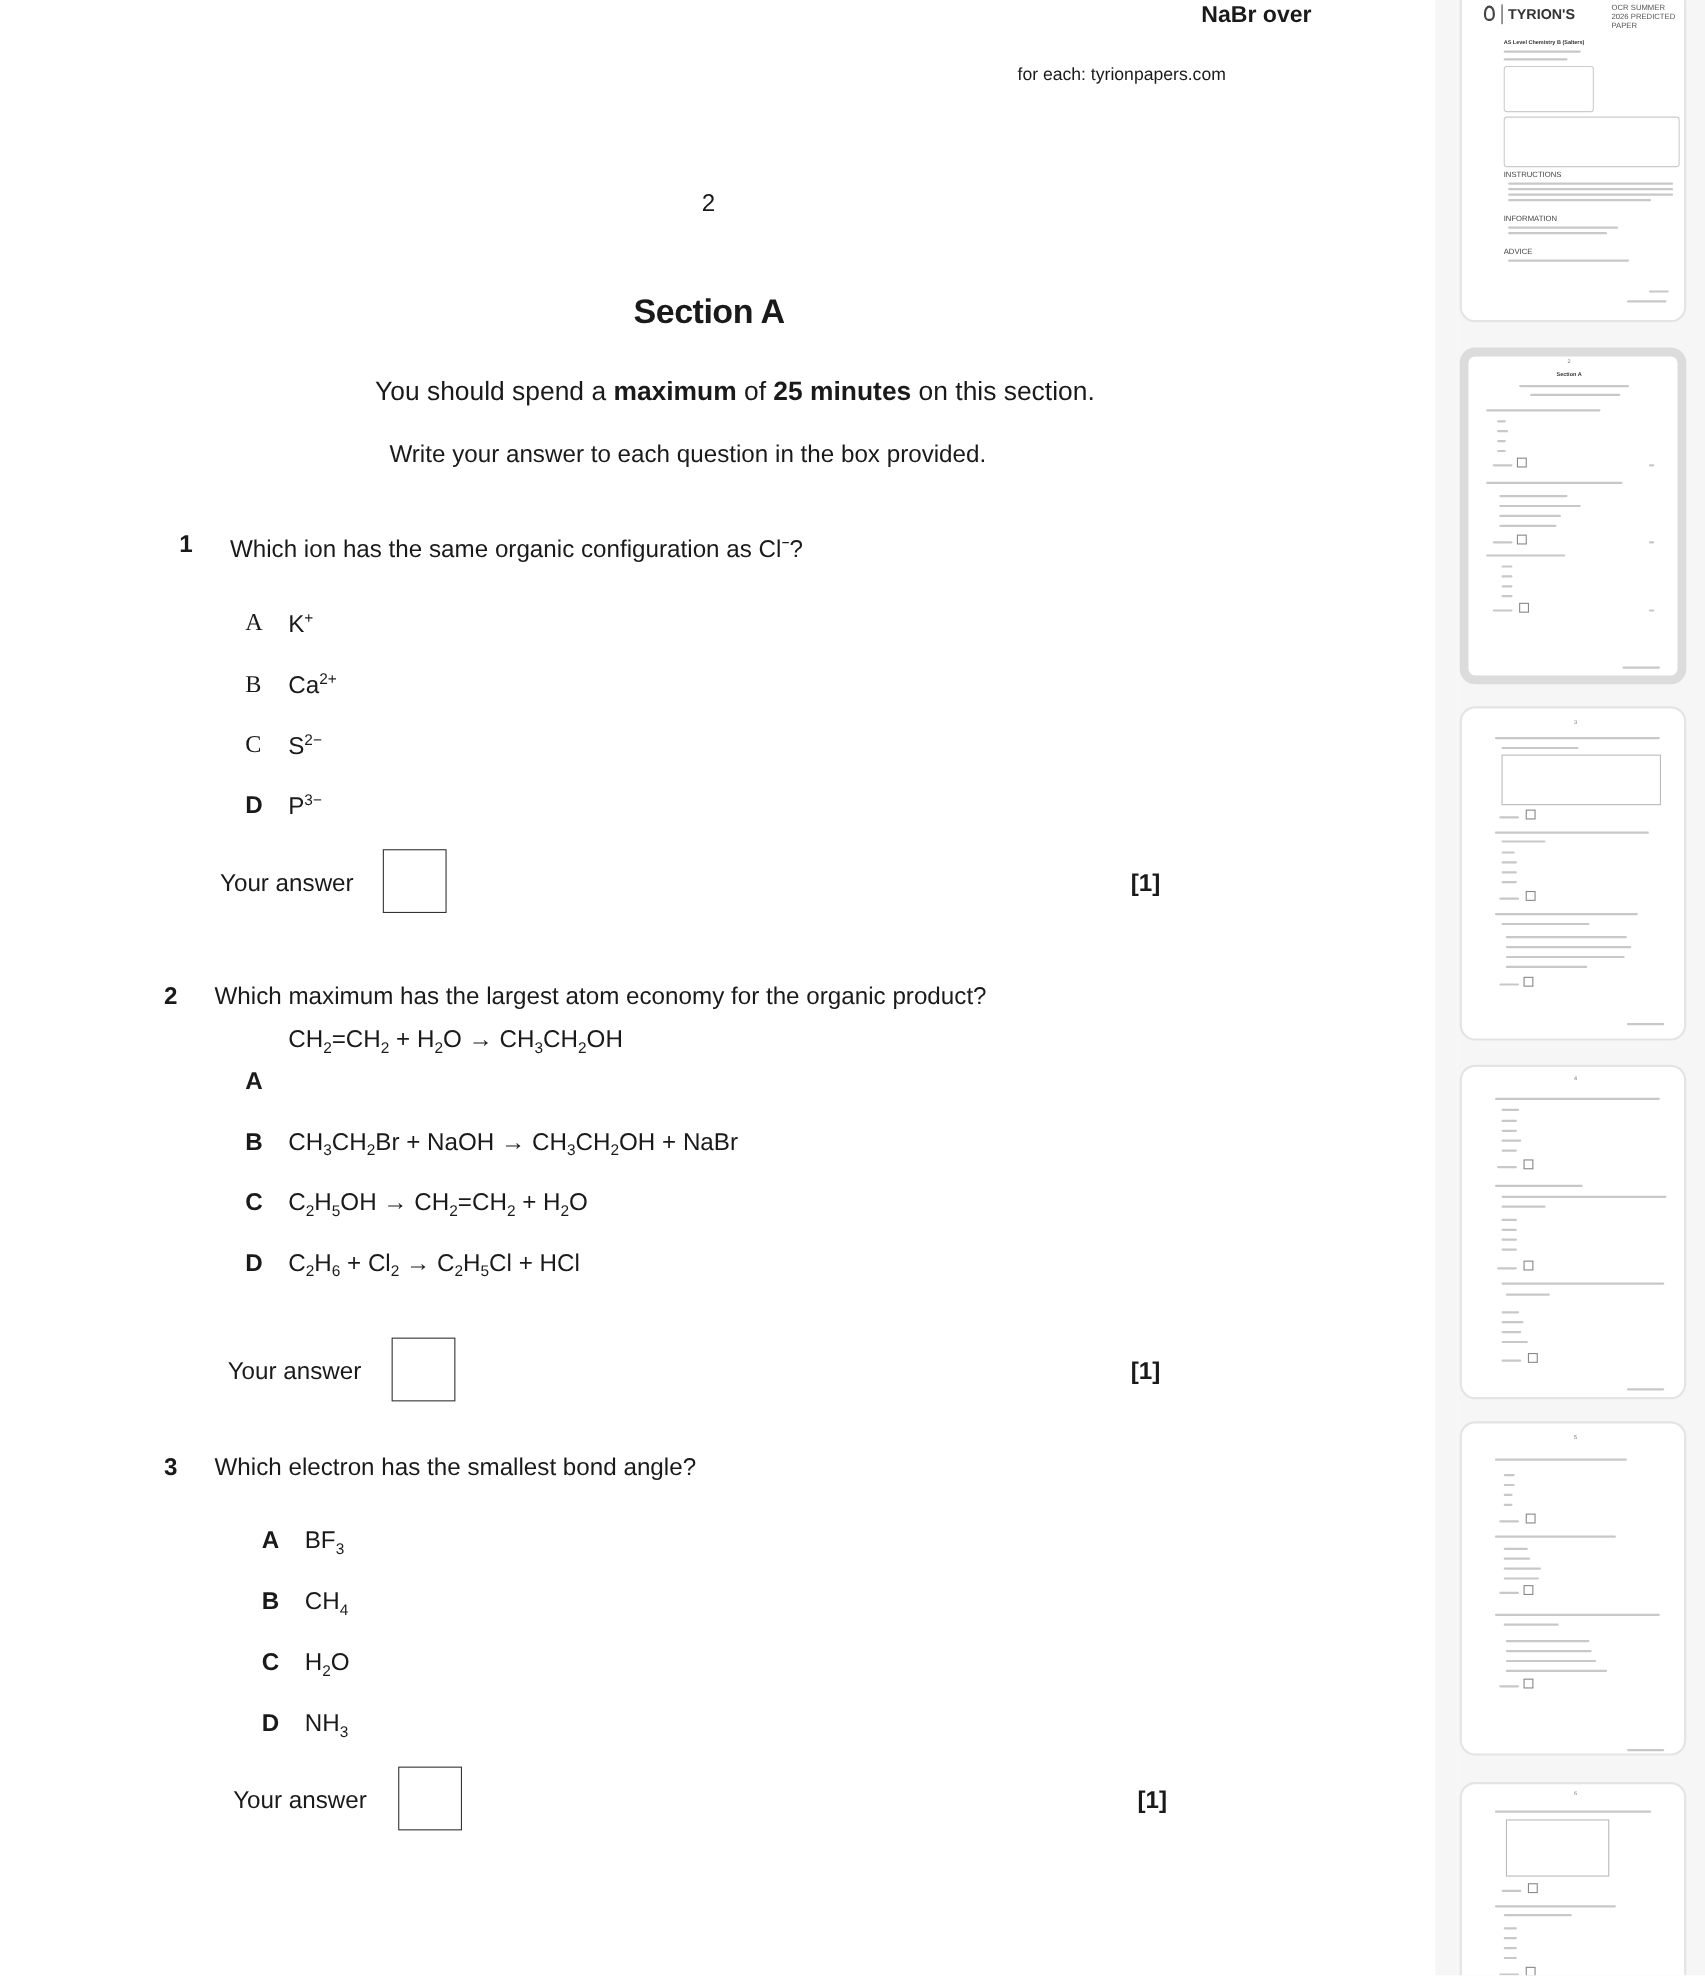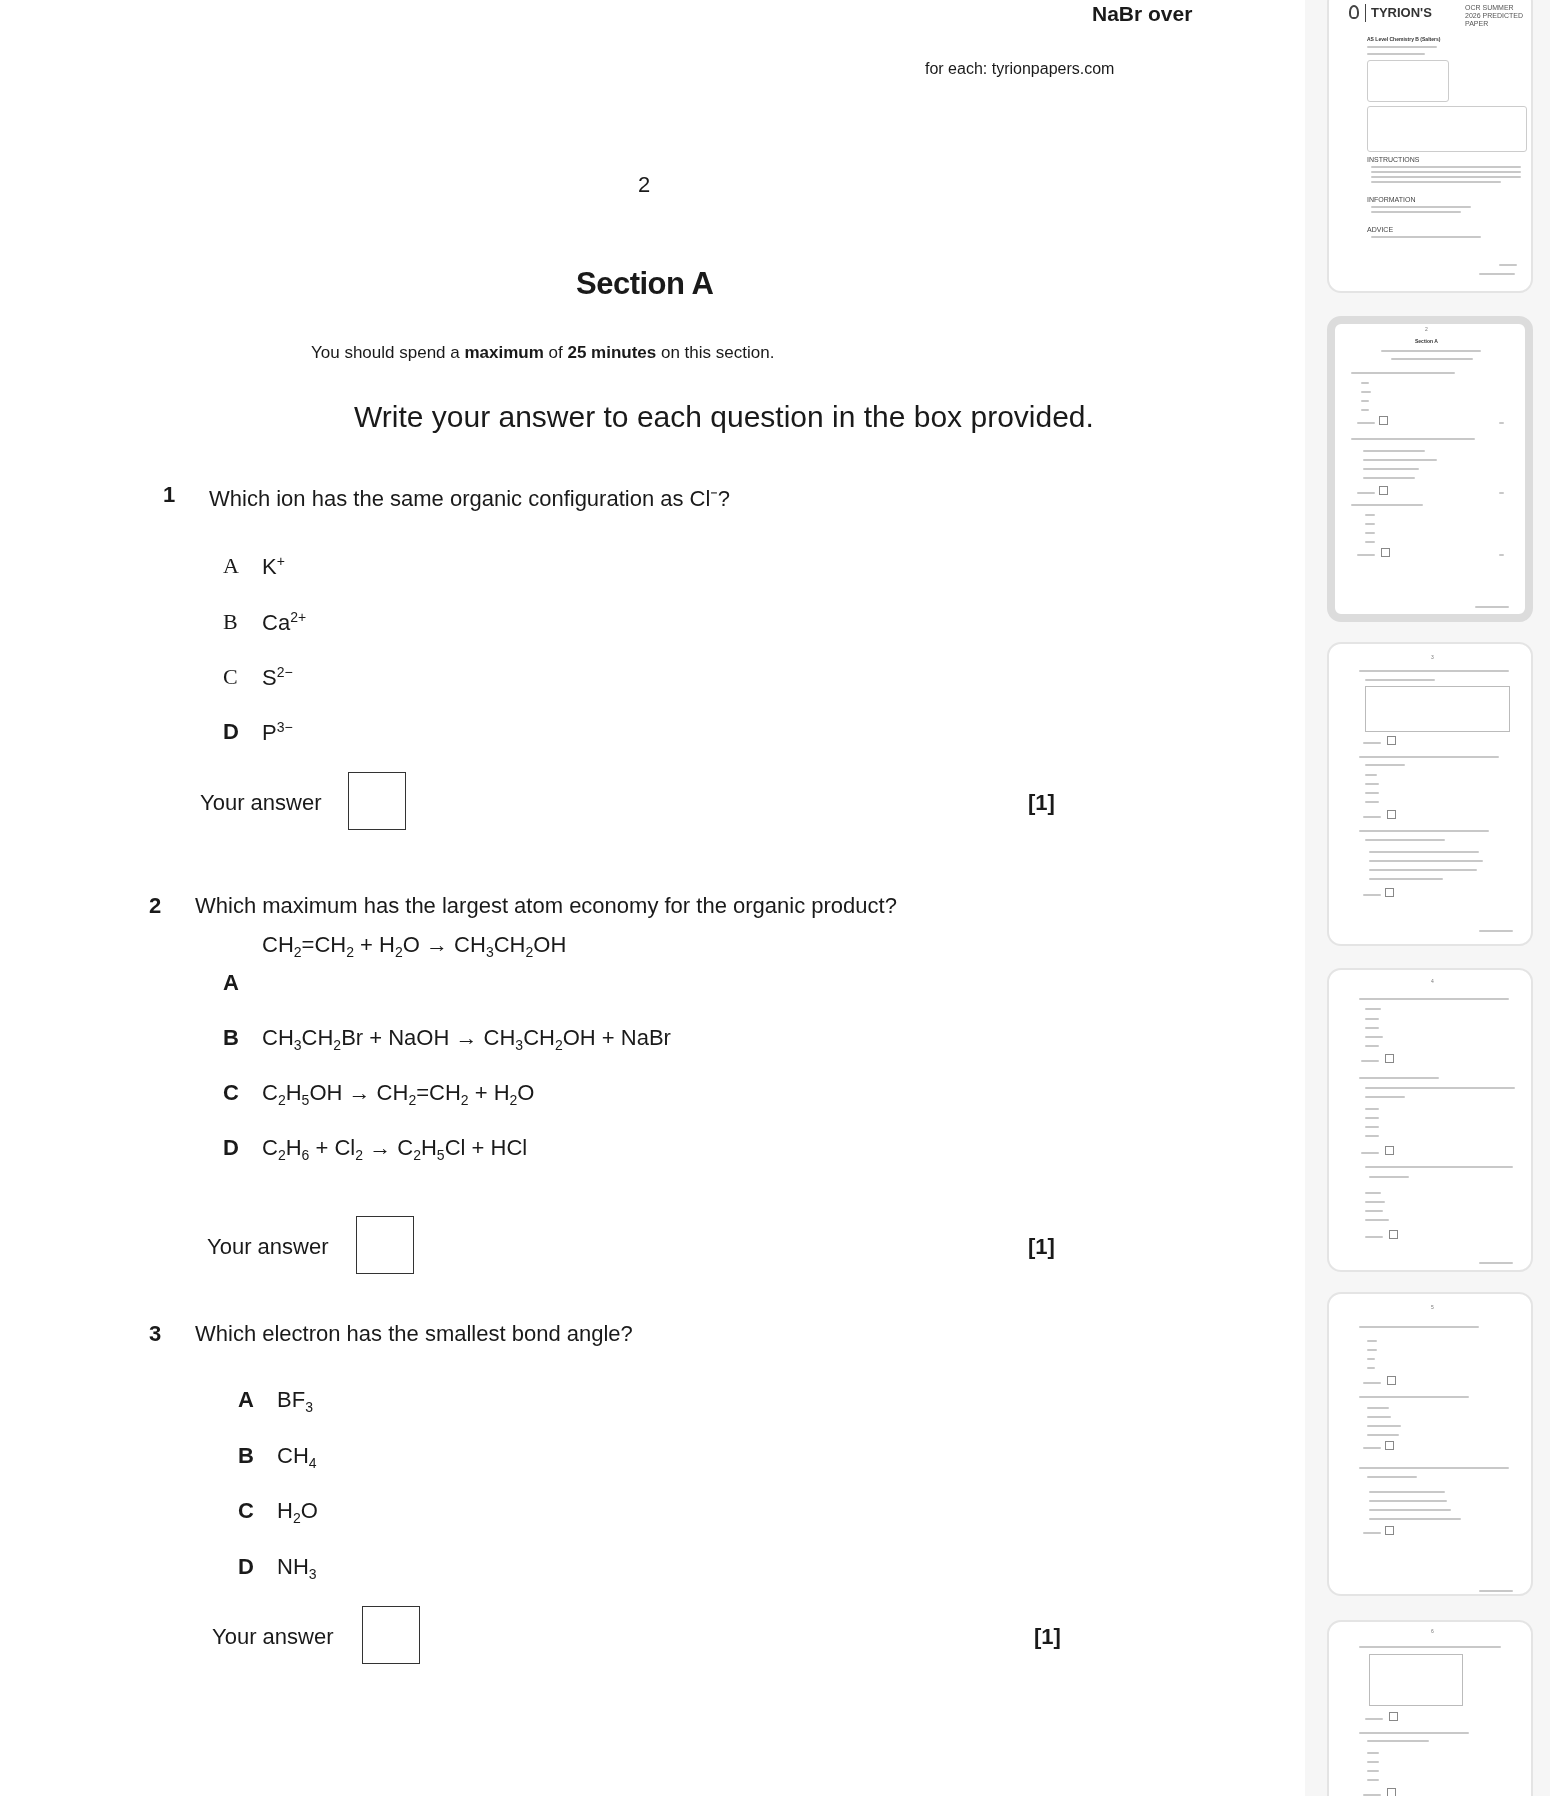--- a/index.html
+++ b/index.html
@@ -6,22 +6,22 @@
   body { width:1550px; height:1796px; overflow:hidden; background:#ffffff; font-family:"Liberation Sans", sans-serif; color:#1a1a1a; position:relative; }
   .main { position:absolute; left:0; top:0; width:1305px; height:1796px; background:#fff; }
   .gutter { position:absolute; left:1305px; top:0; width:20px; height:1796px; background:#f6f6f6; }
   .sidebar { position:absolute; left:1325px; top:0; width:225px; height:1796px; background:#f6f6f6; overflow:hidden; }
 
   .abs { position:absolute; white-space:nowrap; }
   .turnover { left:1092px; top:2px; font-size:21px; font-weight:bold; }
   .formore { left:925px; top:60px; font-size:16px; }
   .pagenum { left:638px; top:172px; font-size:22px; }
   .section { left:576px; top:266px; font-size:31px; font-weight:bold; letter-spacing:-0.5px; }
-  .spend { left:311px; top:343px; font-size:17px; }
-  .write { left:354px; top:400px; font-size:30px; }
+  .spend { left:341px; top:343px; font-size:24px; }
+  .write { left:354px; top:400px; font-size:22px; }
 
   .qnum { font-size:22px; font-weight:bold; }
   .qtext { font-size:22px; }
   .opt-letter { font-size:22px; font-weight:bold; }
   .opt-letter.serif { font-family:"Liberation Serif", serif; font-weight:normal; }
   .opt-text { font-size:22px; }
   .opt-text sub, .opt-text sup { font-size:14px; }
   .ans-label { font-size:22px; }
   .ans-box { position:absolute; width:58px; height:58px; border:1.5px solid #333; background:#fff; box-sizing:border-box; }
   .marks { font-size:22px; font-weight:bold; }

